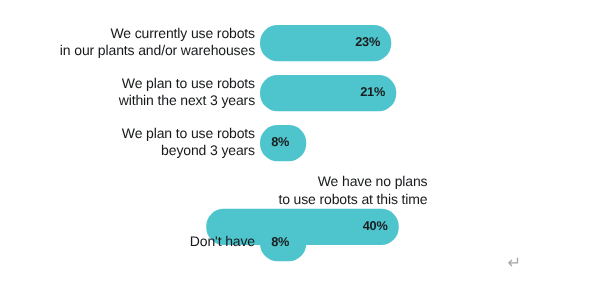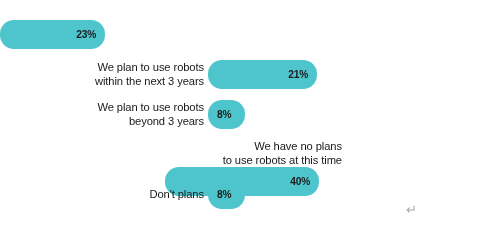--- a/index.html
+++ b/index.html
@@ -74,20 +74,22 @@
     line-height: 1;
     user-select: none;
   }
 </style>
 </head>
 <body>
 
 <div id="chart-root">
 
   <div class="chart-row" style="top:20px;">
+    <div class="row-label">We currently use robots
+in our plants and/or warehouses</div>
     <div class="bar-area">
       <div class="bar" style="width:105px;">
         <span class="bar-value">23%</span>
       </div>
     </div>
   </div>
 
   <div class="chart-row" style="top:60px;">
     <div class="row-label">We plan to use robots
 within the next 3 years</div>
@@ -112,21 +114,21 @@
     <div class="row-label">We have no plans
 to use robots at this time</div>
     <div class="bar-area">
       <div class="bar" style="width:154px;">
         <span class="bar-value">40%</span>
       </div>
     </div>
   </div>
 
   <div class="chart-row" style="top:180px;">
-    <div class="row-label">Don't plans</div>
+    <div class="row-label">Don't have</div>
     <div class="bar-area">
       <div class="bar narrow" style="width:37px;">
         <span class="bar-value">8%</span>
       </div>
     </div>
   </div>
 
   <div id="return-mark">↵</div>
 
 </div>

